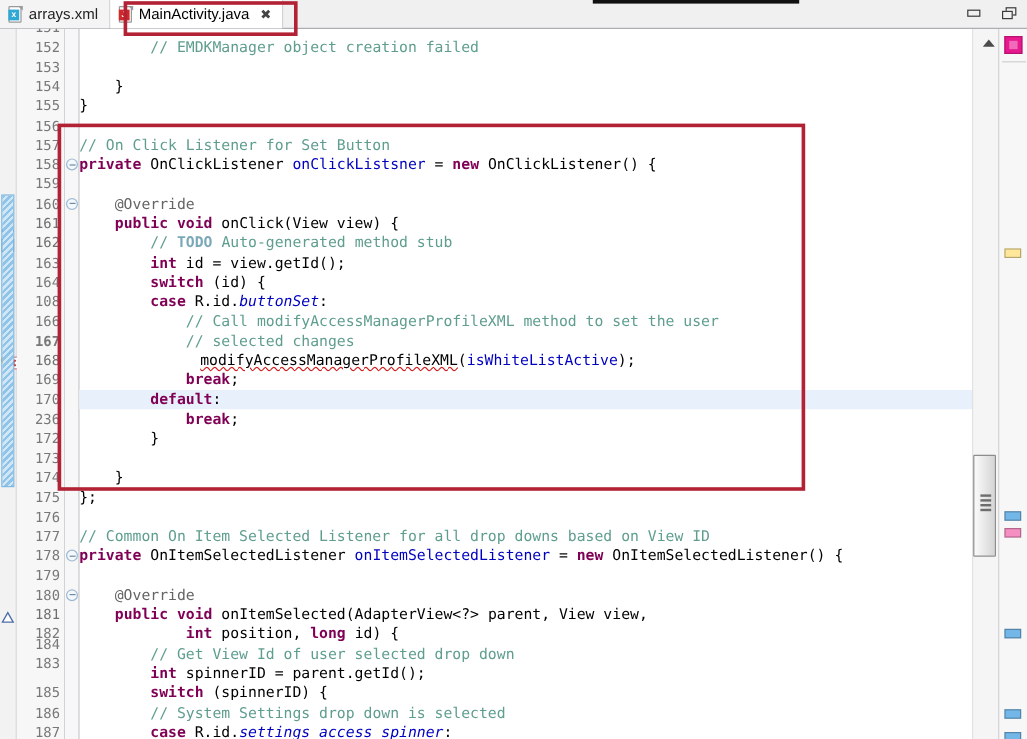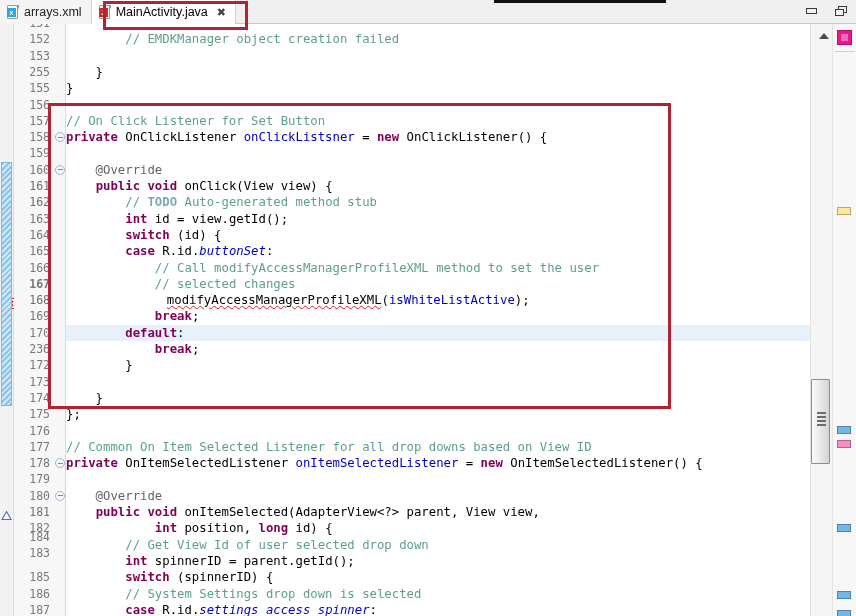--- a/index.html
+++ b/index.html
@@ -226,32 +226,32 @@
           </svg></div>
         <div class="ico-warn" style="top: 483px;"><svg width="11" height="11" viewBox="0 0 11 11">
             <path d="M5.5 1.5 L10 9.5 L1 9.5 Z" fill="#ffffff" stroke="#4b6ea8" stroke-width="1.1"></path>
           </svg></div>
         <div class="changebar" style="top: 137.7px; height: 244.5px;"></div>
       </div>
     <div class="gutter-num" id="gutterNum">
         <div class="lnum" style="top: -9px;">151</div>
         <div class="lnum" style="top: 7.3px;">152</div>
         <div class="lnum" style="top: 23.6px;">153</div>
-        <div class="lnum" style="top: 39.9px;">255</div>
+        <div class="lnum" style="top: 39.9px;">154</div>
         <div class="lnum" style="top: 56.2px;">155</div>
         <div class="lnum" style="top: 72.5px;">156</div>
         <div class="lnum" style="top: 88.8px;">157</div>
         <div class="lnum" style="top: 105.1px;">158</div>
         <div class="lnum" style="top: 121.4px;">159</div>
         <div class="lnum" style="top: 137.7px;">160</div>
         <div class="lnum hasmark" style="top: 154px;">161</div>
         <div class="lnum hasmark" style="top: 170.3px;">162</div>
         <div class="lnum" style="top: 186.6px;">163</div>
         <div class="lnum" style="top: 202.9px;">164</div>
-        <div class="lnum" style="top: 219.2px;">165</div>
+        <div class="lnum" style="top: 219.2px;">108</div>
         <div class="lnum" style="top: 235.5px;">166</div>
         <div class="lnum" style="top: 251.8px; font-weight: bold;">167</div>
         <div class="lnum hasmark" style="top: 268.1px;">168</div>
         <div class="lnum" style="top: 284.4px;">169</div>
         <div class="lnum" style="top: 300.7px;">170</div>
         <div class="lnum" style="top: 317px;">236</div>
         <div class="lnum" style="top: 333.3px;">172</div>
         <div class="lnum" style="top: 349.6px;">173</div>
         <div class="lnum" style="top: 365.9px;">174</div>
         <div class="lnum" style="top: 382.2px;">175</div>

